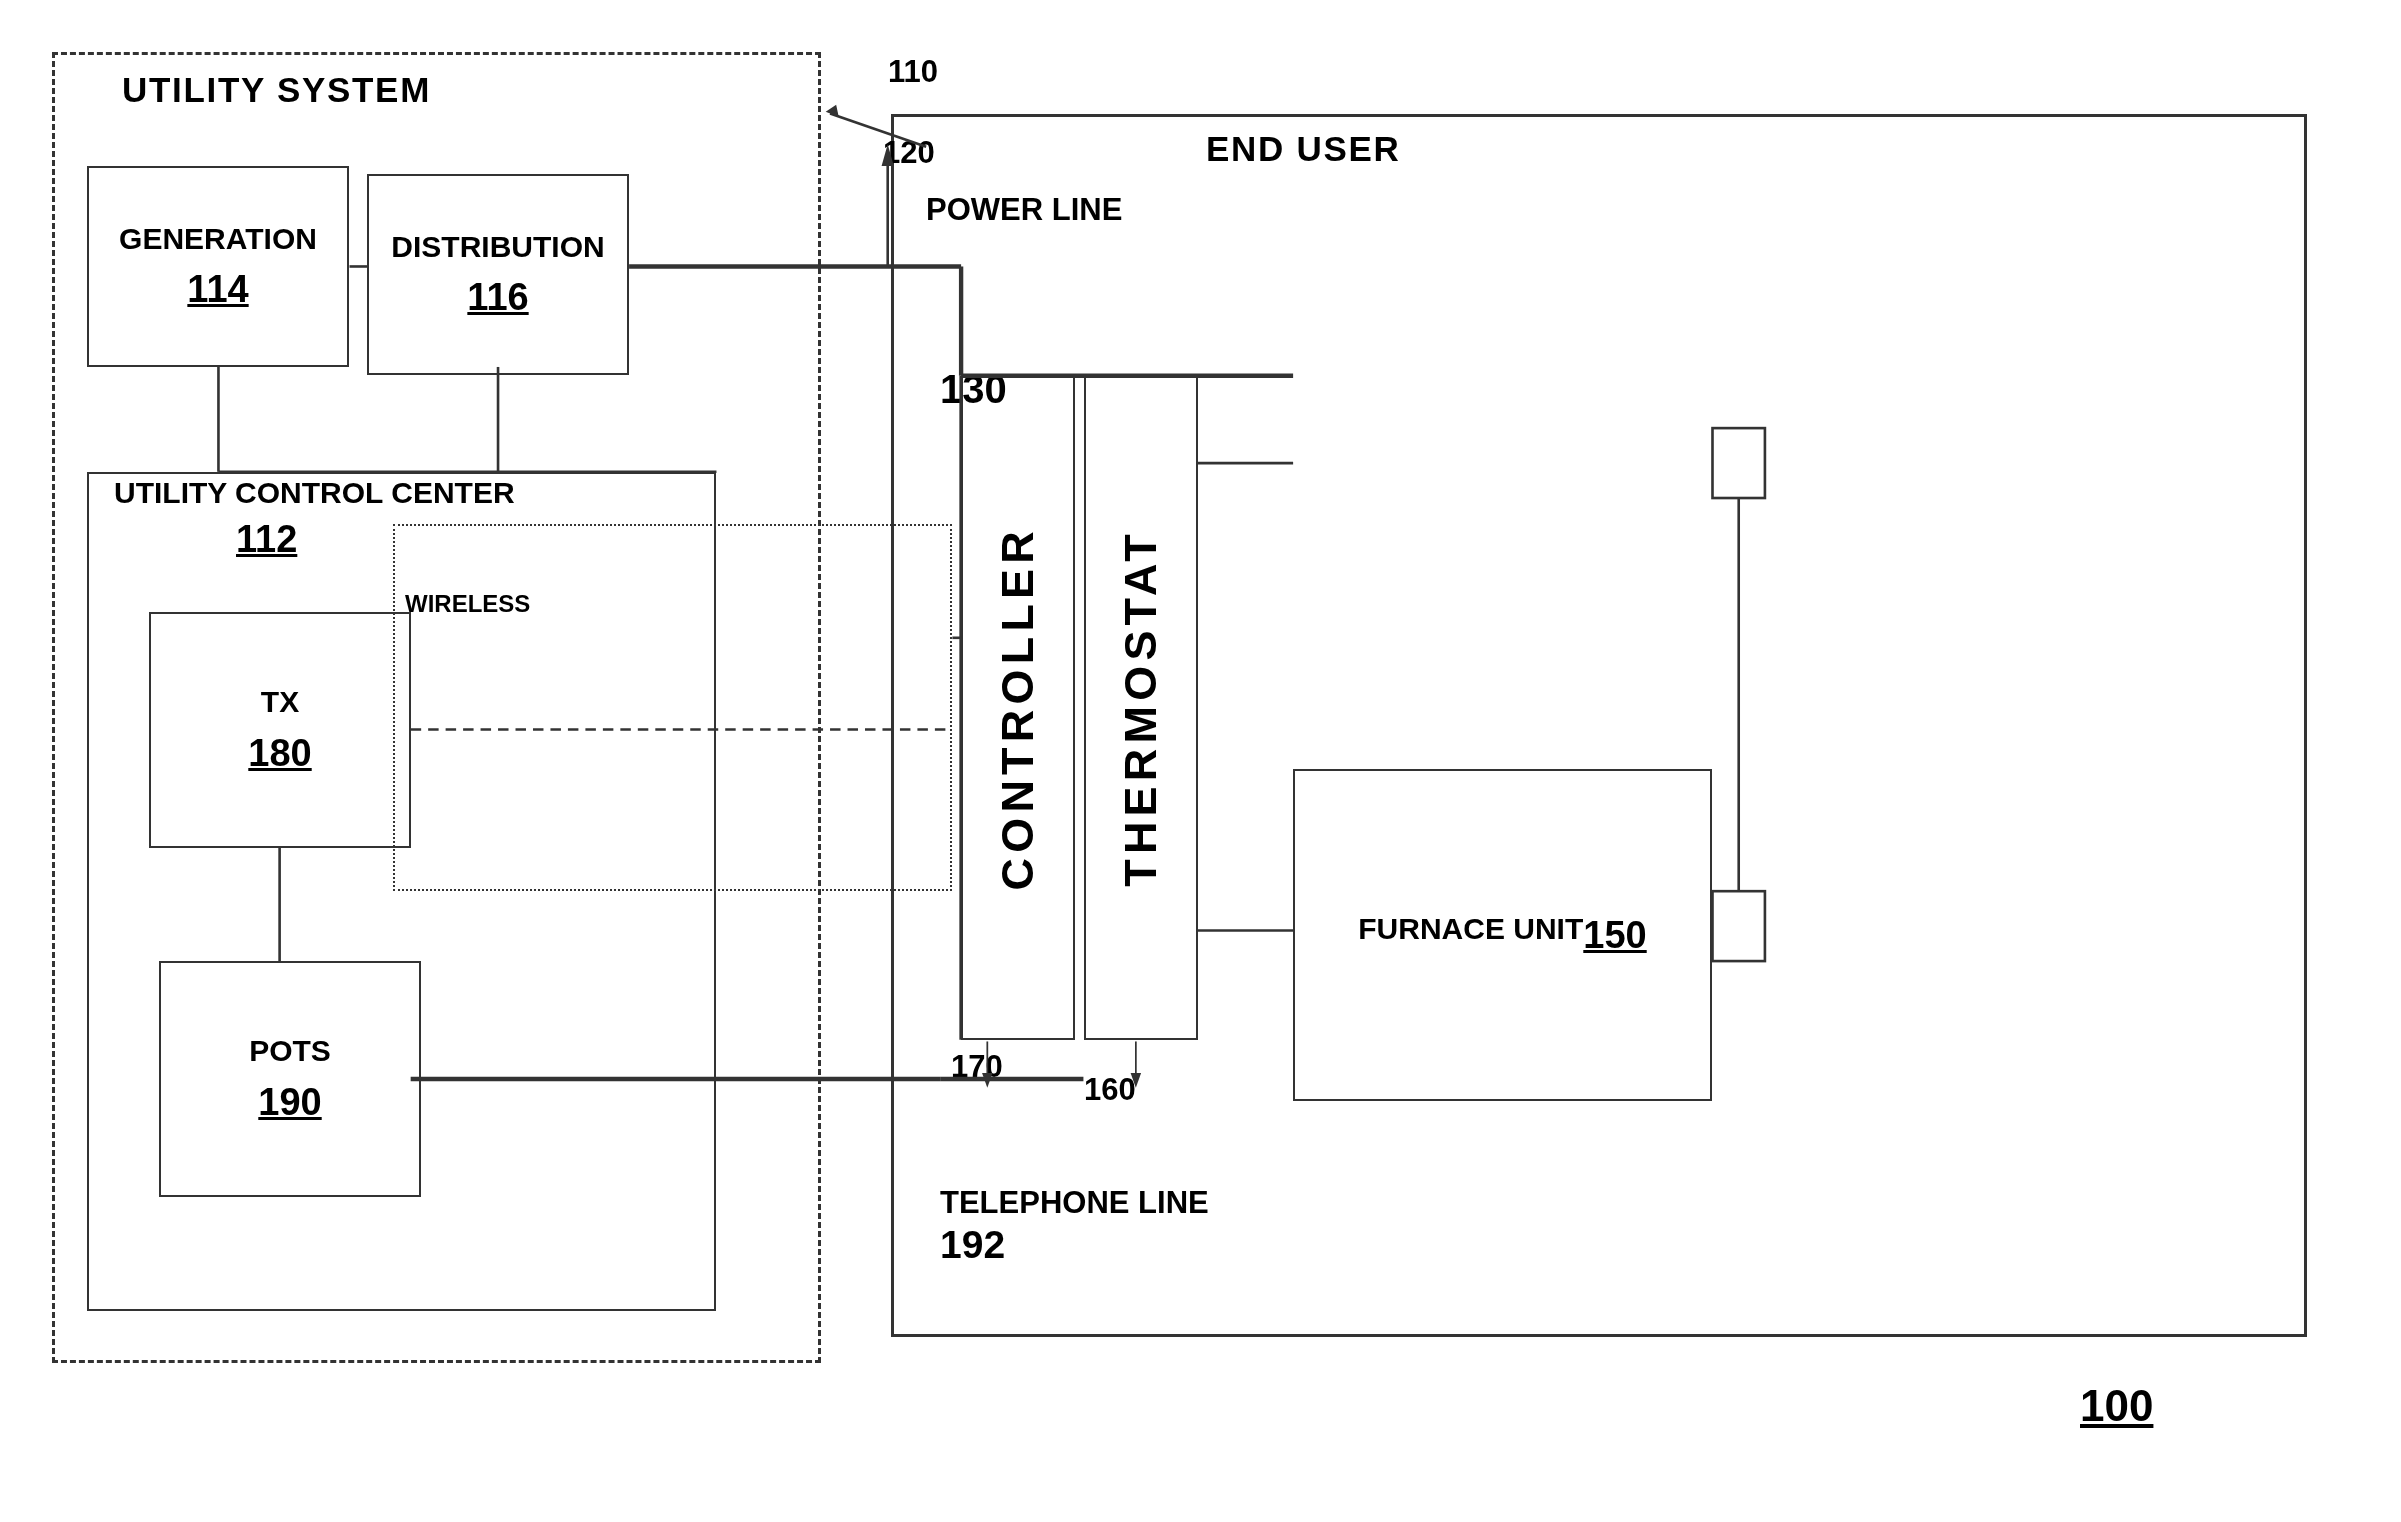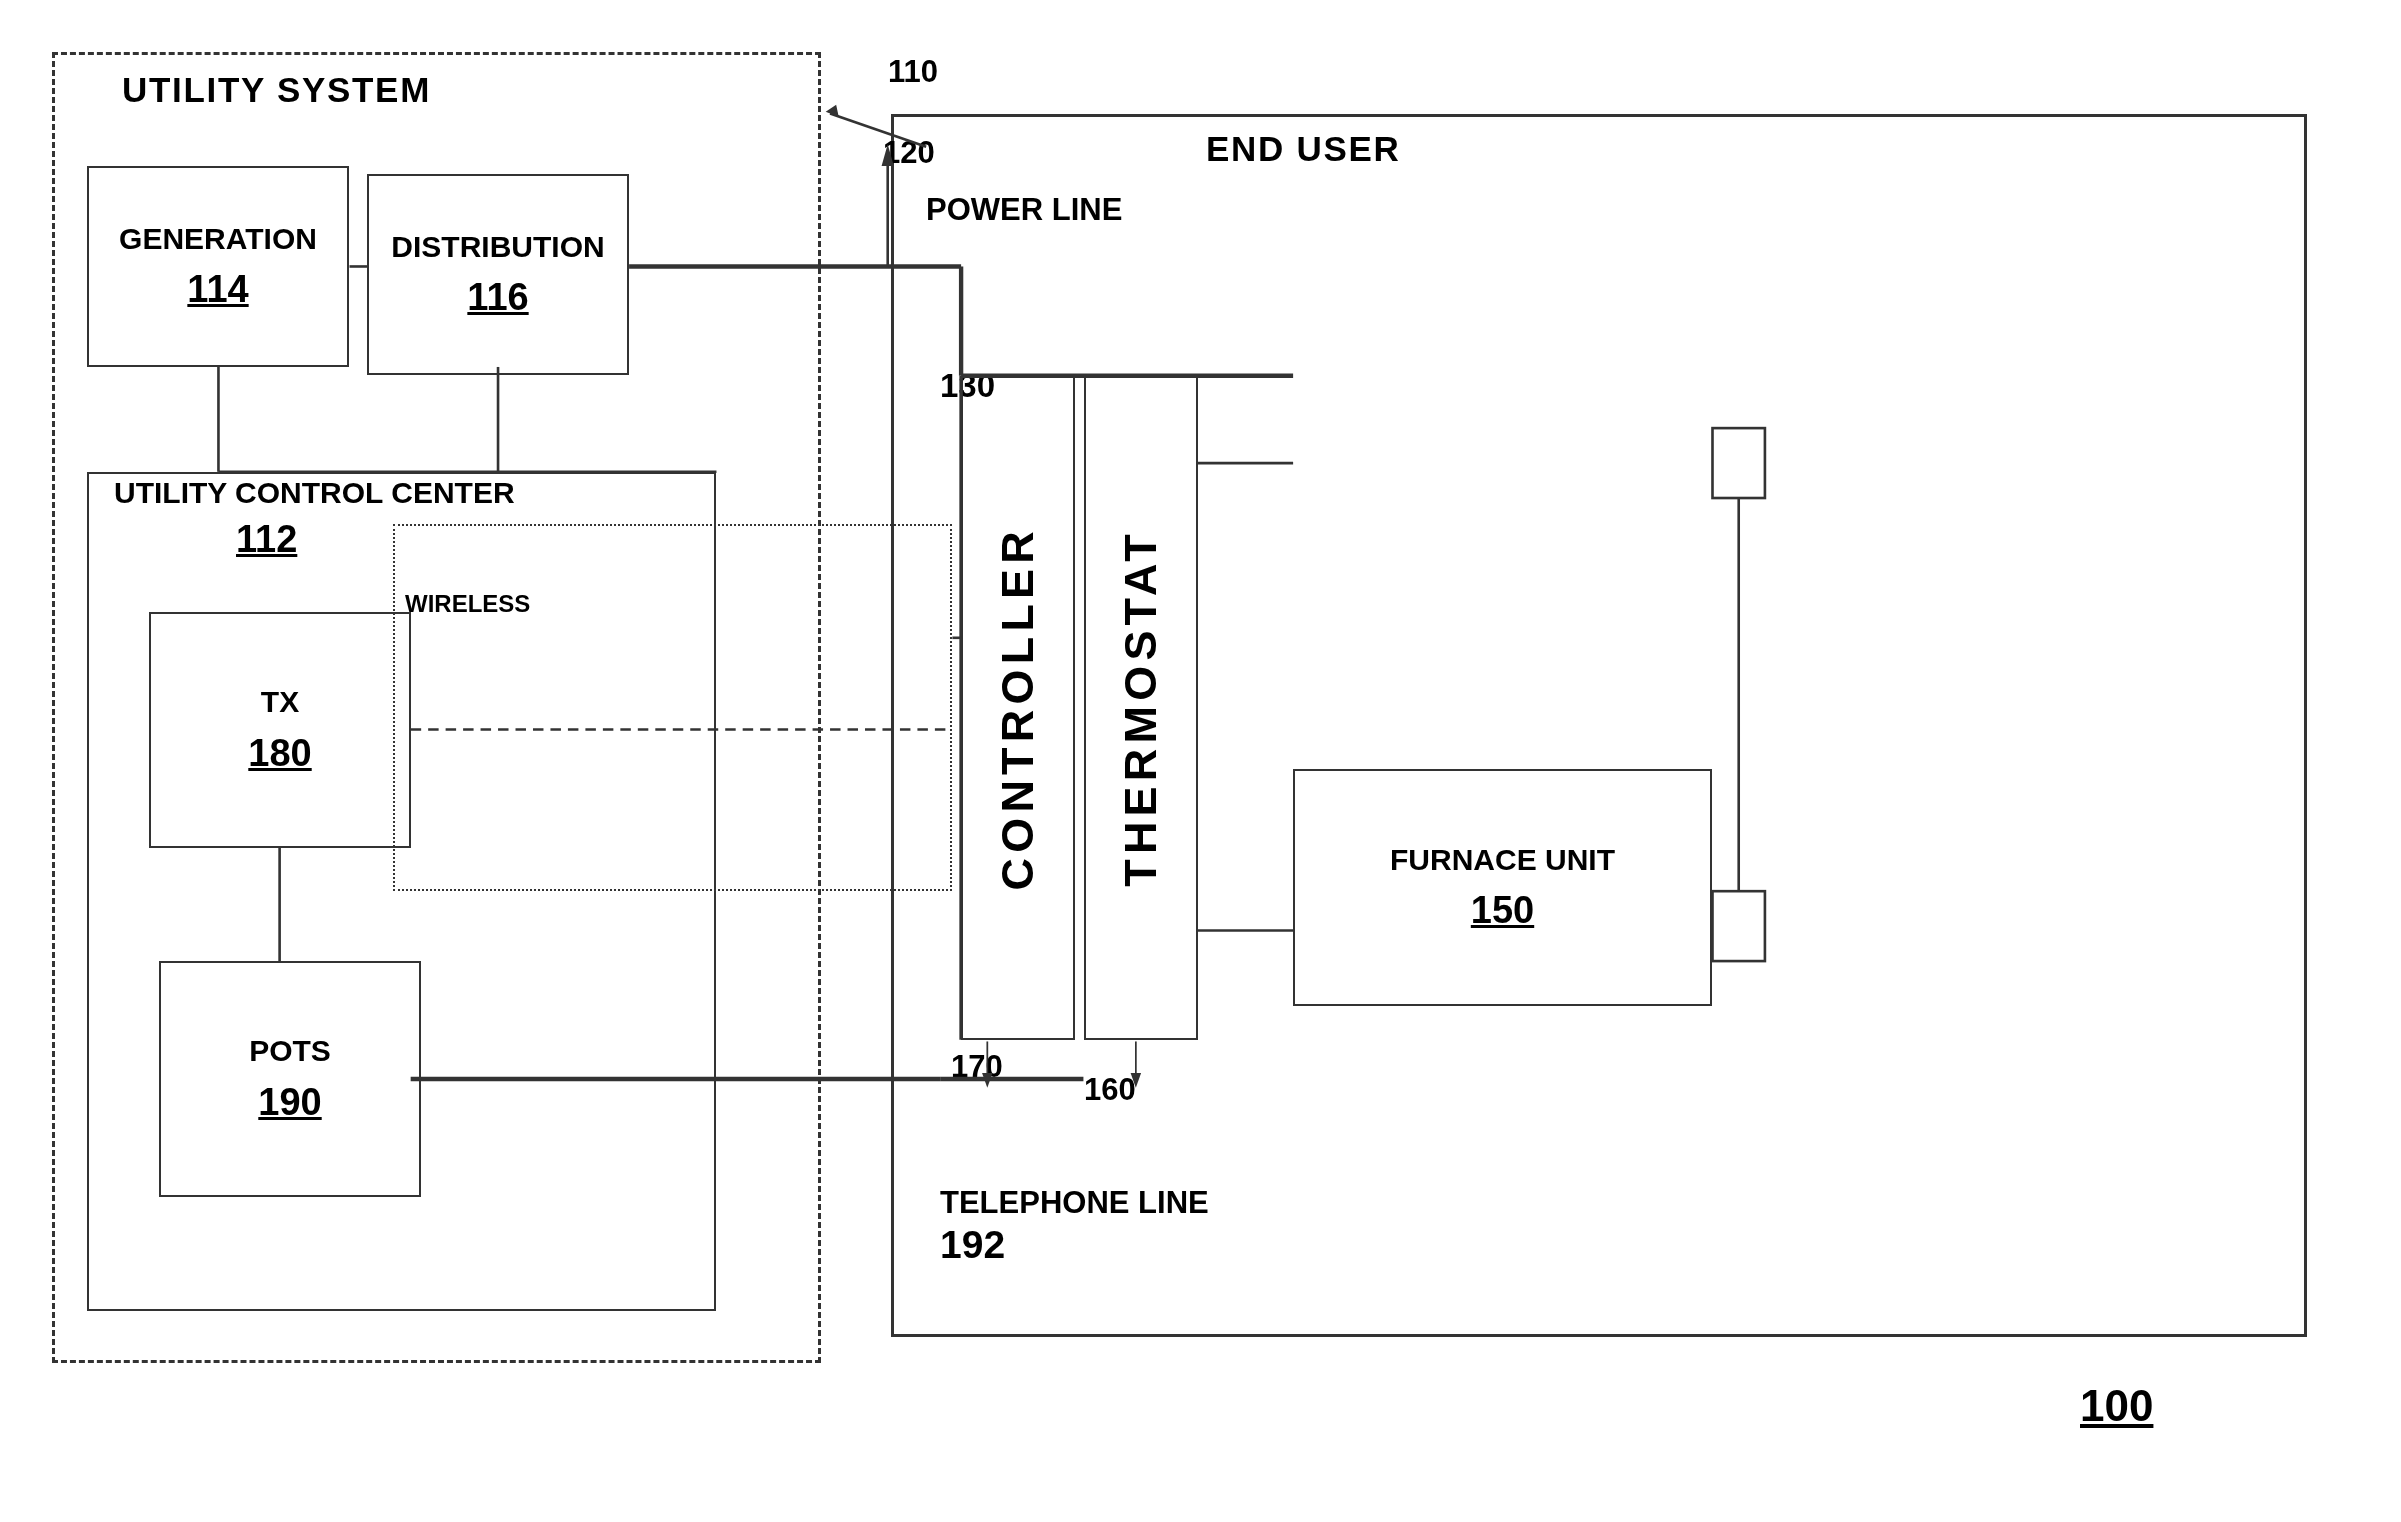--- a/index.html
+++ b/index.html
@@ -187,24 +187,24 @@
       flex-direction: column;
       align-items: center;
       justify-content: center;
     }
     
     .furnace-unit-box {
       position: absolute;
       left: 1293px;
       top: 769px;
       width: 419px;
-      height: 237px;
-      border: 2.6px solid #333;
-      display: flex;
-      flex-direction: column;
+      height: 332px;
+      border: 2.6px solid #333;
+      display: flex;
+      flex-direction: row;
       align-items: center;
       justify-content: center;
     }
     
     .wireless-box {
       position: absolute;
       left: 393px;
       top: 524px;
       width: 559px;
       height: 367px;
@@ -284,21 +284,21 @@
     <div class="box-title">FURNACE UNIT</div>
     <div class="box-number">150</div>
   </div>
 
   <div style="position:absolute; left:888px; top:54px; font-size:31px; font-weight:bold;">110</div>
 
   <div style="position:absolute; left:883px; top:135px; font-size:31px; font-weight:bold;">120</div>
 
   <div style="position:absolute; left:926px; top:192px; font-size:31px; font-weight:bold;">POWER LINE</div>
 
-  <div style="position:absolute; left:940px; top:367px; font-size:33px; font-weight:bold;">130</div>
+  <div style="position:absolute; left:940px; top:367px; font-size:40px; font-weight:bold;">130</div>
 
   <div style="position:absolute; left:951px; top:1049px; font-size:31px; font-weight:bold;">170</div>
 
   <div style="position:absolute; left:1084px; top:1072px; font-size:31px; font-weight:bold;">160</div>
 
   <div style="position:absolute; left:940px; top:1185px; font-size:31px; font-weight:bold;">TELEPHONE LINE</div>
   <div style="position:absolute; left:940px; top:1223px; font-size:39px; font-weight:bold;">192</div>
 
   <div class="diagram-ref" style="position:absolute; left:2080px; top:1381px;">100</div>
 

